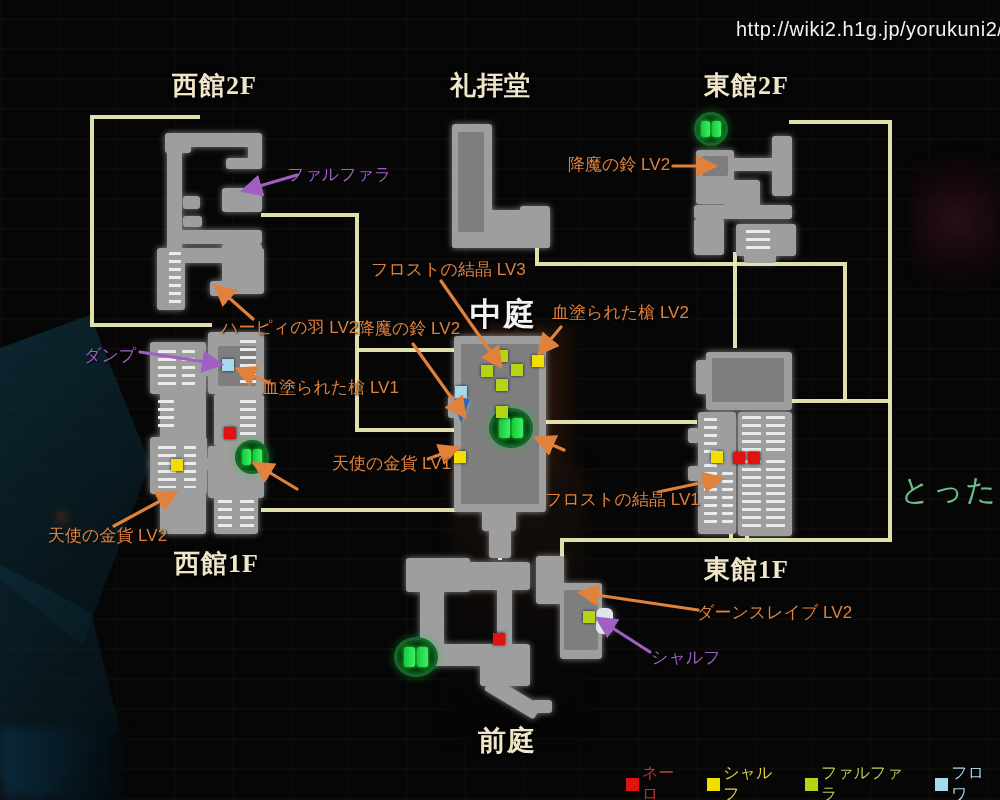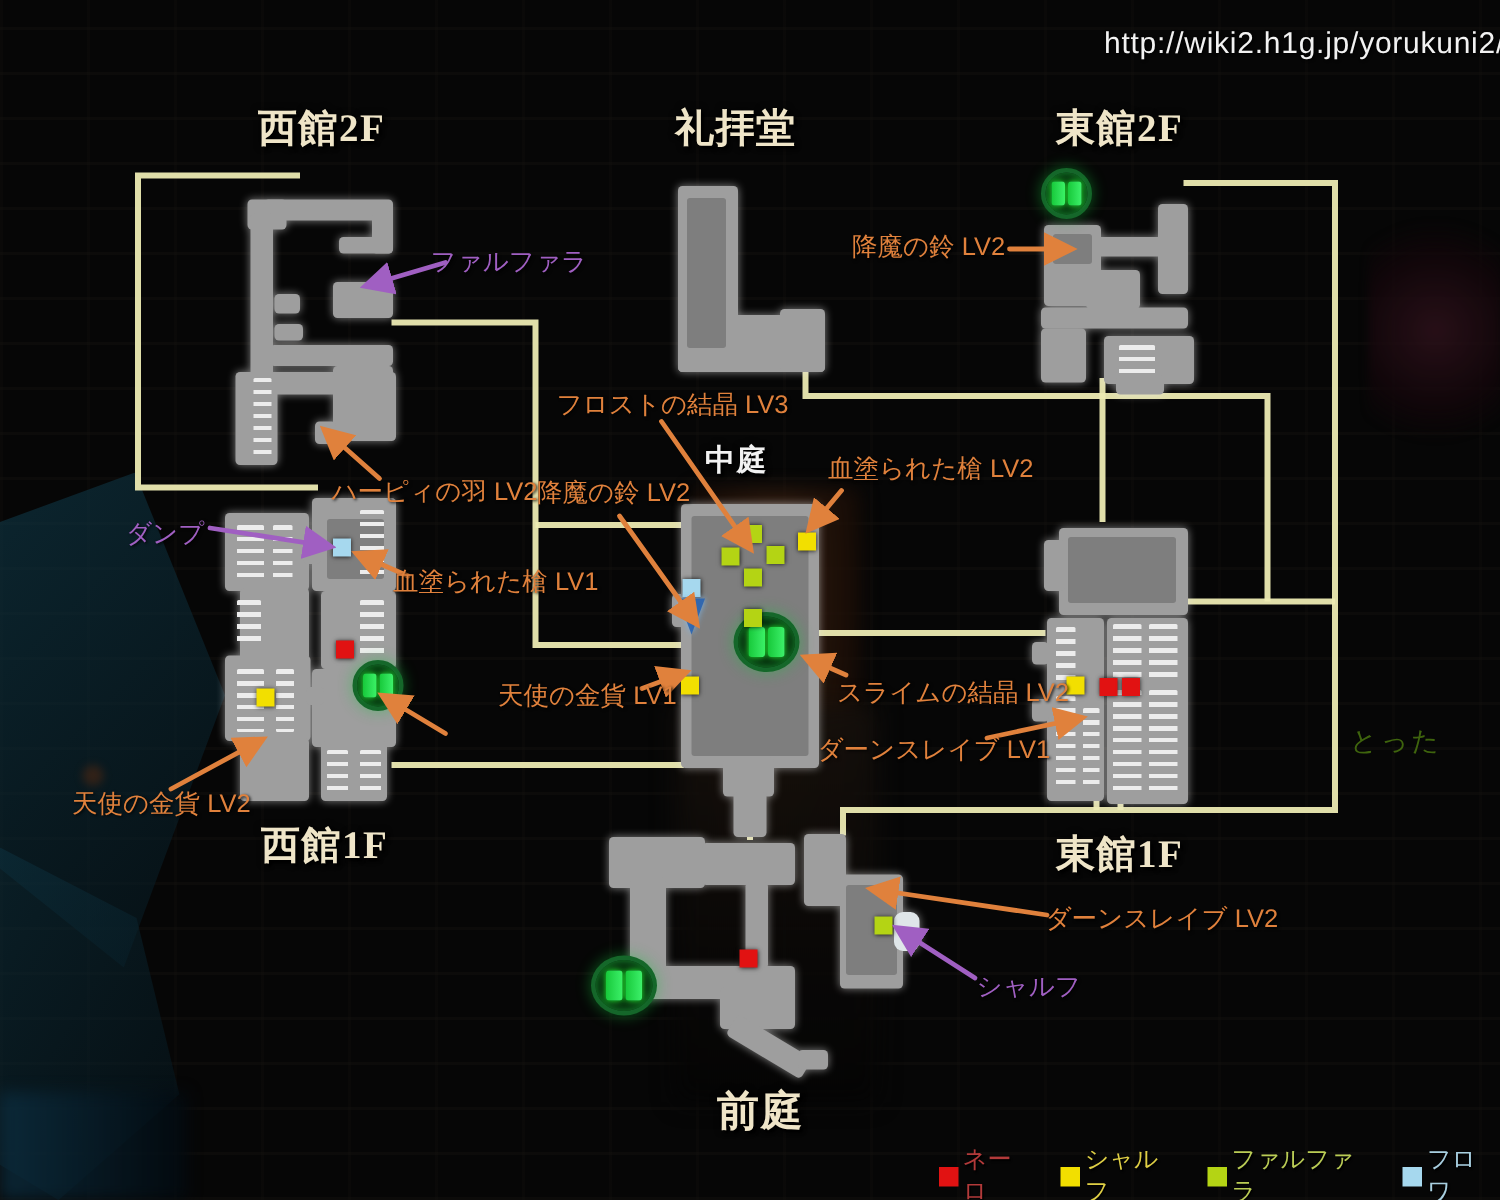--- a/index.html
+++ b/index.html
@@ -35,27 +35,27 @@
         justify-content:center;gap:2px;
         box-shadow:0 0 10px rgba(20,200,60,.45), inset 0 0 7px rgba(30,220,70,.6);}
   .door i{width:9px;height:16px;background:linear-gradient(90deg,#17c93a,#3df06a);
           border-radius:2px;box-shadow:0 0 4px #2f3;}
   .door.big{width:44px;height:40px;border-radius:50%;}
   .door.big i{width:11px;height:20px;}
   
   .title{position:absolute;font-family:"Liberation Serif",serif;font-weight:bold;
          color:var(--area_title);font-size:26px;letter-spacing:1px;
          text-shadow:0 0 5px #000,2px 2px 2px #000;white-space:nowrap;}
-  .title.white{color:var(--courtyard_title);font-size:20px;}
+  .title.white{color:var(--courtyard_title);font-size:32px;}
   .ann{position:absolute;font-size:17px;white-space:nowrap;
        text-shadow:1px 1px 2px rgba(0,0,0,.9);}
   .ann.orange{color:var(--item_label);} .ann.purple{color:var(--character_label);}
   .url{position:absolute;left:736px;top:18px;font-size:20px;color:#f2f2f2;
        text-shadow:1px 1px 2px #000;letter-spacing:.5px;}
-  .ghost{position:absolute;left:900px;top:482px;font-size:18px;color:#4d7c0f;opacity:.8;
+  .ghost{position:absolute;left:900px;top:470px;font-size:30px;color:#86efac;opacity:.8;
          letter-spacing:2px;}
   
   .legend{position:absolute;left:626px;top:763px;display:flex;gap:17px;align-items:center;}
   .lg-item{display:flex;gap:3px;align-items:center;}
   .lg-sq{width:13px;height:13px;}
   .lg-tx{font-size:16px;text-shadow:1px 1px 1px #000;}
 </style>
 </head>
 <body>
 
@@ -268,22 +268,21 @@
 
   <div class="ann purple" style="left:287px;top:163px">ファルファラ</div>
   <div class="ann orange" style="left:221px;top:316px">ハーピィの羽 LV2</div>
   <div class="ann purple" style="left:84px;top:344px">ダンプ</div>
   <div class="ann orange" style="left:262px;top:376px">血塗られた槍 LV1</div>
   <div class="ann orange" style="left:371px;top:258px">フロストの結晶 LV3</div>
   <div class="ann orange" style="left:358px;top:317px">降魔の鈴 LV2</div>
   <div class="ann orange" style="left:552px;top:301px">血塗られた槍 LV2</div>
   <div class="ann orange" style="left:568px;top:153px">降魔の鈴 LV2</div>
   <div class="ann orange" style="left:332px;top:452px">天使の金貨 LV1</div>
-  <div class="ann orange" style="left:558px;top:450px">スライムの結晶 LV2</div>
-  <div class="ann orange" style="left:545px;top:488px">ダーンスレイブ LV1</div>
+  <div class="ann orange" style="left:545px;top:488px">フロストの結晶 LV1</div>
   <div class="ann orange" style="left:48px;top:524px">天使の金貨 LV2</div>
   <div class="ann orange" style="left:697px;top:601px">ダーンスレイブ LV2</div>
   <div class="ann purple" style="left:651px;top:646px">シャルフ</div>
 
   <div class="url">http://wiki2.h1g.jp/yorukuni2/</div>
 
   <div class="legend">
     <div class="lg-item">
       <span class="lg-sq" style="background: rgb(225, 18, 18);"></span>
       <span class="lg-tx" style="color: rgb(178, 58, 58);">ネーロ</span>

